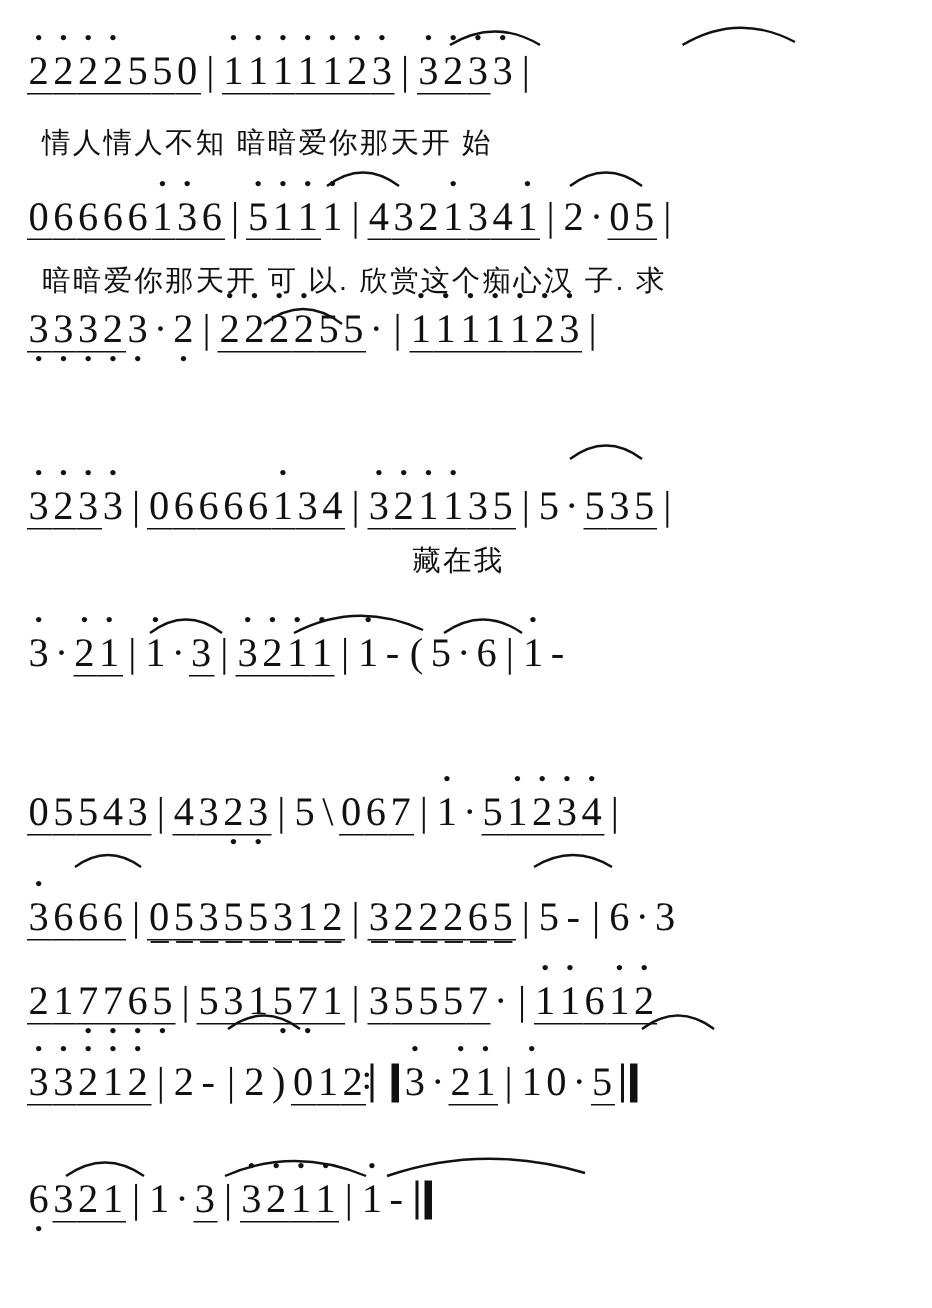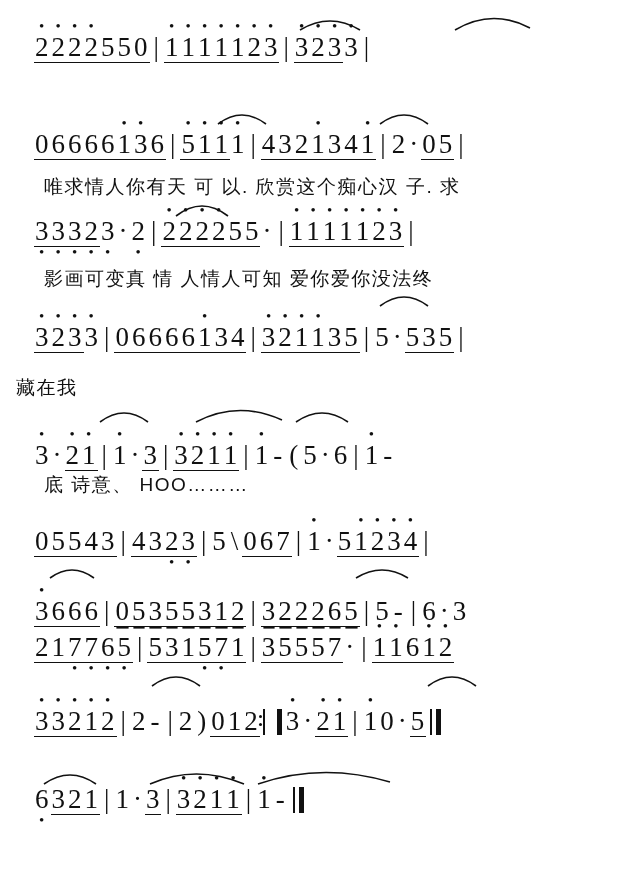--- a/index.html
+++ b/index.html
@@ -14,21 +14,20 @@
   #sheet{
     position:relative;
     width:621px;height:872px;
   }
   
   .line{
     position:absolute;
     left:0;right:0;
     white-space:nowrap;
     font-family:"Liberation Serif", serif;
-    margin-left:16px;
   }
   .notes{
     font-size:27px;
     letter-spacing:1px;
     padding-left:18px;
     line-height:30px;
     font-weight:500;
   }
   .notes .n{
     position:relative;
@@ -104,69 +103,68 @@
 
 <div id="sheet">
 
   <div class="line notes" style="top:32px">
     <span class="n up u1">2</span><span class="n up u1">2</span><span class="n up u1">2</span><span class="n up u1">2</span><span class="n u1">5</span><span class="n u1">5</span><span class="n u1">0</span><span class="bar">|</span><span class="n up u1">1</span><span class="n up u1">1</span><span class="n up u1">1</span><span class="n up u1">1</span><span class="n up u1">1</span><span class="n up u1">2</span><span class="n up u1">3</span><span class="bar">|</span><span class="n up u1">3</span><span class="n up u1">2</span><span class="n up u1">3</span><span class="n up">3</span><span class="bar">|</span>
   </div>
   <svg class="slur" style="top:8px;left:0" width="621" height="32">
     <path d="M300 22 Q330 4 360 22" stroke="#111" stroke-width="1.6" fill="none"></path>
     <path d="M455 22 Q492 0 530 20" stroke="#111" stroke-width="1.6" fill="none"></path>
   </svg>
+  <div class="line lyrics" style="top:82px">情人情人不知    暗暗爱你那天开    始</div>
 
   <div class="line notes" style="top:129px">
     <span class="n u1">0</span><span class="n u1">6</span><span class="n u1">6</span><span class="n u1">6</span><span class="n u1">6</span><span class="n up u1">1</span><span class="n up u1">3</span><span class="n u1">6</span><span class="bar">|</span><span class="n up u1">5</span><span class="n up u1">1</span><span class="n up u1">1</span><span class="n up">1</span><span class="bar">|</span><span class="n u1">4</span><span class="n u1">3</span><span class="n u1">2</span><span class="n up u1">1</span><span class="n u1">3</span><span class="n u1">4</span><span class="n up u1">1</span><span class="bar">|</span><span class="n">2</span><span class="dotdur">·</span><span class="n u1">0</span><span class="n u1">5</span><span class="bar">|</span>
   </div>
   <svg class="slur" style="top:102px;left:0" width="621" height="30">
     <path d="M218 22 Q242 4 266 22" stroke="#111" stroke-width="1.6" fill="none"></path>
     <path d="M380 22 Q404 4 428 22" stroke="#111" stroke-width="1.6" fill="none"></path>
   </svg>
-  <div class="line lyrics" style="top:174px">唯求情人你有天   可   以.   欣赏这个痴心汉   子.   求</div>
+  <div class="line lyrics" style="top:174px">暗暗爱你那天开   可   以.   欣赏这个痴心汉   子.   求</div>
 
-  <div class="line notes" style="top:216px">
+  <div class="line notes" style="top:204px">
     <span class="n dn u1">3</span><span class="n dn u1">3</span><span class="n dn u1">3</span><span class="n dn u1">2</span><span class="n dn">3</span><span class="dotdur">·</span><span class="n dn">2</span><span class="bar">|</span><span class="n up u1">2</span><span class="n up u1">2</span><span class="n up u1">2</span><span class="n up u1">2</span><span class="n u1">5</span><span class="n u1">5</span><span class="dotdur">·</span><span class="bar">|</span><span class="n up u1">1</span><span class="n up u1">1</span><span class="n up u1">1</span><span class="n up u1">1</span><span class="n up u1">1</span><span class="n up u1">2</span><span class="n up u1">3</span><span class="bar">|</span>
   </div>
   <svg class="slur" style="top:192px;left:0" width="621" height="30">
     <path d="M176 24 Q202 4 228 24" stroke="#111" stroke-width="1.6" fill="none"></path>
   </svg>
-  <div class="line lyrics" style="top:266px">影画可变真    情       人情人可知       爱你爱你没法终</div>
 
   <div class="line notes" style="top:322px">
     <span class="n up u1">3</span><span class="n up u1">2</span><span class="n up u1">3</span><span class="n up">3</span><span class="bar">|</span><span class="n u1">0</span><span class="n u1">6</span><span class="n u1">6</span><span class="n u1">6</span><span class="n u1">6</span><span class="n up u1">1</span><span class="n u1">3</span><span class="n u1">4</span><span class="bar">|</span><span class="n up u1">3</span><span class="n up u1">2</span><span class="n up u1">1</span><span class="n up u1">1</span><span class="n u1">3</span><span class="n u1">5</span><span class="bar">|</span><span class="n">5</span><span class="dotdur">·</span><span class="n u1">5</span><span class="n u1">3</span><span class="n u1">5</span><span class="bar">|</span>
   </div>
   <svg class="slur" style="top:284px;left:0" width="621" height="28">
     <path d="M380 22 Q404 4 428 22" stroke="#111" stroke-width="1.6" fill="none"></path>
   </svg>
-  <div class="line lyrics" style="top:375px;padding-left:0;text-align:left;padding-right:22px">藏在我</div>
+  <div class="line lyrics" style="top:361px;padding-left:12px;text-align:center;padding-right:22px">藏在我</div>
 
-  <div class="line notes" style="top:440px">
+  <div class="line notes" style="top:420px">
     <span class="n up">3</span><span class="dotdur">·</span><span class="n up u1">2</span><span class="n up u1">1</span><span class="bar">|</span><span class="n up">1</span><span class="dotdur">·</span><span class="n u1">3</span><span class="bar">|</span><span class="n up u1">3</span><span class="n up u1">2</span><span class="n up u1">1</span><span class="n up u1">1</span><span class="bar">|</span><span class="n up">1</span><span class="dash">-</span><span class="dash">(</span><span class="n">5</span><span class="dotdur">·</span><span class="n">6</span><span class="bar">|</span><span class="n up">1</span><span class="dash">-</span>
   </div>
   <svg class="slur" style="top:398px;left:0" width="621" height="30">
     <path d="M100 24 Q124 6 148 24" stroke="#111" stroke-width="1.6" fill="none"></path>
     <path d="M196 24 Q238 2 282 22" stroke="#111" stroke-width="1.6" fill="none"></path>
     <path d="M296 24 Q322 6 348 24" stroke="#111" stroke-width="1.6" fill="none"></path>
   </svg>
-  <div class="line lyrics" style="top:472px">底  诗意、      HOO………</div>
 
   <div class="line notes" style="top:526px">
     <span class="n u1">0</span><span class="n u1">5</span><span class="n u1">5</span><span class="n u1">4</span><span class="n u1">3</span><span class="bar">|</span><span class="n u1">4</span><span class="n u1">3</span><span class="n dn u1">2</span><span class="n dn u1">3</span><span class="bar">|</span><span class="n">5</span><span class="dash">\</span><span class="n u1">0</span><span class="n u1">6</span><span class="n u1">7</span><span class="bar">|</span><span class="n up">1</span><span class="dotdur">·</span><span class="n u1">5</span><span class="n up u1">1</span><span class="n up u1">2</span><span class="n up u1">3</span><span class="n up u1">4</span><span class="bar">|</span>
   </div>
 
   <div class="line notes" style="top:596px">
     <span class="n up u1">3</span><span class="n u1">6</span><span class="n u1">6</span><span class="n u1">6</span><span class="bar">|</span><span class="n u2">0</span><span class="n u2">5</span><span class="n u2">3</span><span class="n u2">5</span><span class="n u2">5</span><span class="n u2">3</span><span class="n u2">1</span><span class="n u2">2</span><span class="bar">|</span><span class="n u2">3</span><span class="n u2">2</span><span class="n u2">2</span><span class="n u2">2</span><span class="n u2">6</span><span class="n u2">5</span><span class="bar">|</span><span class="n">5</span><span class="dash">-</span><span class="bar">|</span><span class="n">6</span><span class="dotdur">·</span><span class="n">3</span>
   </div>
   <svg class="slur" style="top:556px;left:0" width="621" height="28">
     <path d="M50 22 Q72 6 94 22" stroke="#111" stroke-width="1.6" fill="none"></path>
     <path d="M356 22 Q382 6 408 22" stroke="#111" stroke-width="1.6" fill="none"></path>
   </svg>
 
-  <div class="line notes" style="top:632px">
+  <div class="line notes" style="top:652px">
     <span class="n u1">2</span><span class="n u1">1</span><span class="n dn u1">7</span><span class="n dn u1">7</span><span class="n dn u1">6</span><span class="n dn u1">5</span><span class="bar">|</span><span class="n u1">5</span><span class="n u1">3</span><span class="n u1">1</span><span class="n dn u1">5</span><span class="n dn u1">7</span><span class="n u1">1</span><span class="bar">|</span><span class="n u1">3</span><span class="n u1">5</span><span class="n u1">5</span><span class="n u1">5</span><span class="n u1">7</span><span class="dotdur">·</span><span class="bar">|</span><span class="n up u1">1</span><span class="n up u1">1</span><span class="n u1">6</span><span class="n up u1">1</span><span class="n up u1">2</span>
   </div>
 
   <div class="line notes" style="top:706px">
     <span class="n up u1">3</span><span class="n up u1">3</span><span class="n up u1">2</span><span class="n up u1">1</span><span class="n up u1">2</span><span class="bar">|</span><span class="n">2</span><span class="dash">-</span><span class="bar">|</span><span class="n">2</span><span class="dash">)</span><span class="n u1">0</span><span class="n u1">1</span><span class="n u1">2</span><span class="repeat"></span><span class="n up">3</span><span class="dotdur">·</span><span class="n up u1">2</span><span class="n up u1">1</span><span class="bar">|</span><span class="n up">1</span><span class="n">0</span><span class="dotdur">·</span><span class="n u1">5</span><span class="endbar"></span>
   </div>
   <svg class="slur" style="top:664px;left:0" width="621" height="28">
     <path d="M152 22 Q176 4 200 22" stroke="#111" stroke-width="1.6" fill="none"></path>
     <path d="M428 22 Q452 4 476 22" stroke="#111" stroke-width="1.6" fill="none"></path>
   </svg>

